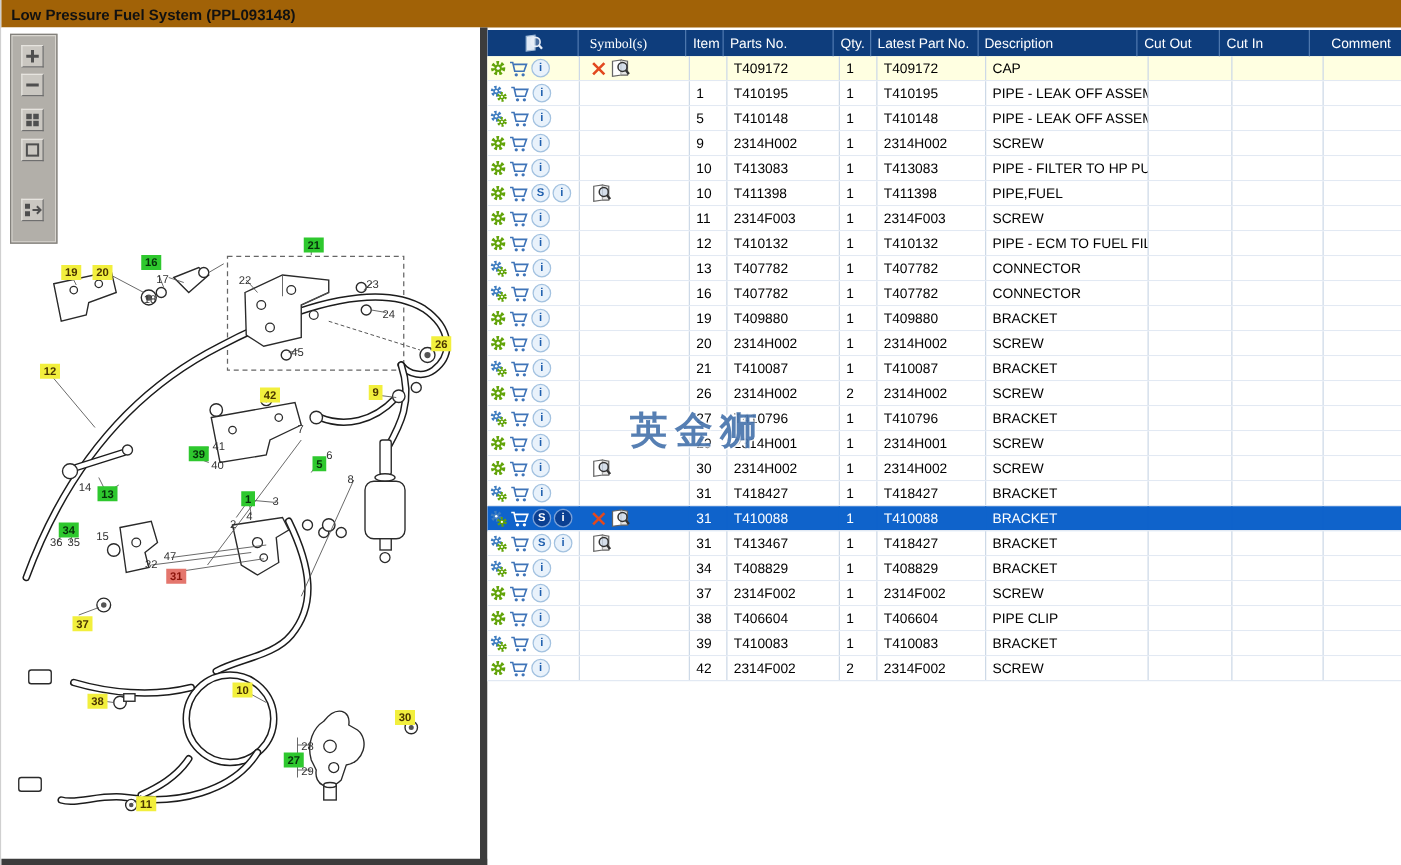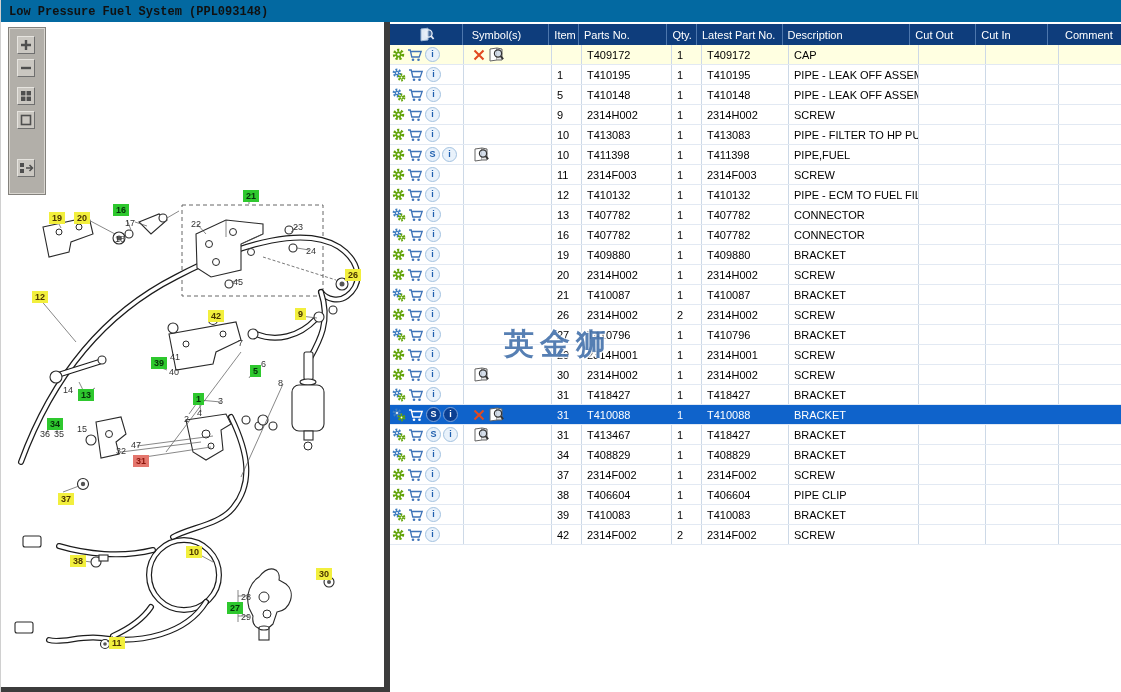--- a/index.html
+++ b/index.html
@@ -2,21 +2,21 @@
 <html style="--header_bg: #0e3d7c; --header_sep: #4d77ad; --grid: #cdd9e7; --row_border: #e2e9f3; --cream: #ffffe1; --selected: #0f63cb; --selected_text: #ffffff; --gear_green: #61a307; --gear_blue: #3e7dc0; --icon_blue: #3f74b8; --badge_fill: #e9f2fb; --badge_border: #a3c2e0; --badge_text: #1f5fae; --x_red: #e2491f; --label_yellow: #f2ef3d; --label_green: #2ec82e; --label_red: #e4766d; --label_red_text: #8c150c; --label_text: #4a3500; --watermark: #4a76ae; --splitter: #3c3c3c; --toolbar_bg: #b2afa9; --button_bg: #cac7c1;"><head>
 <meta charset="utf-8">
 <style>
   html,body{margin:0;padding:0;}
   body{
     width:1121px;height:692px;position:relative;overflow:hidden;
     background:#fff;font-family:"Liberation Sans",sans-serif;
     border-left:1px solid #d0d0d0;box-sizing:border-box;
   }
   
-  .titlebar{position:absolute;left:0;top:0;width:100%;height:22px;background:#0369a1;font-family:Liberation Mono, monospace;}
+  .titlebar{position:absolute;left:0;top:0;width:100%;height:22px;background:#a16207;}
   .titlebar .t{position:absolute;left:8px;top:5px;font-size:12px;font-weight:bold;color:#111;}
   
   .diagram-panel{position:absolute;left:0;top:22px;width:383px;height:665px;background:#fff;overflow:hidden;}
   .splitter{position:absolute;left:383px;top:22px;width:6px;height:670px;background:var(--splitter);}
   .bottom-strip{position:absolute;left:0;top:687px;width:389px;height:5px;background:var(--splitter);}
   
   .dtoolbar{position:absolute;left:7px;top:5px;width:36px;height:166px;background:var(--toolbar_bg);
     border:1px solid #83817c;box-shadow:inset 0 0 0 1px #d9d6d0;z-index:5;}
   .tbtn{position:absolute;left:8px;width:18px;height:18px;background:var(--button_bg);
     border:1px solid #6f6f6f;border-top-color:#e6e4df;border-left-color:#e6e4df;
@@ -46,21 +46,21 @@
       padding-left:5px;white-space:nowrap;overflow:hidden;font-size:11px;}
   .th:last-child{border-right:none;margin-left:12px;}
   .trow{display:flex;height:20px;background:#fff;border-bottom:1px solid var(--row_border);box-sizing:border-box;}
   .trow.cream{background:var(--cream);}
   .trow.selected{background:var(--selected);color:var(--selected_text);}
   .cell{box-sizing:border-box;border-right:1px solid var(--grid);display:flex;align-items:center;
         padding-left:5px;white-space:nowrap;overflow:hidden;height:100%;}
   .cell:last-child{border-right:none;}
   .trow.selected .cell{border-right-color:var(--selected);}
   .c0{width:74px;padding-left:2px;}
-  .c1{width:88px;padding-left:9px;}
+  .c1{width:88px;padding-left:9px;font-family:Liberation Serif, serif;}
   .c2{width:30px;}
   .c3{width:90px;}
   .c4{width:30px;}
   .c5{width:87px;}
   .c6{width:130px;}
   .c7{width:67px;text-align:center;}
   .c8{width:73px;text-align:right;}
   .c9{width:63px;}
   .icons-cell{gap:2px;}
   .sym-cell{gap:3px;}

